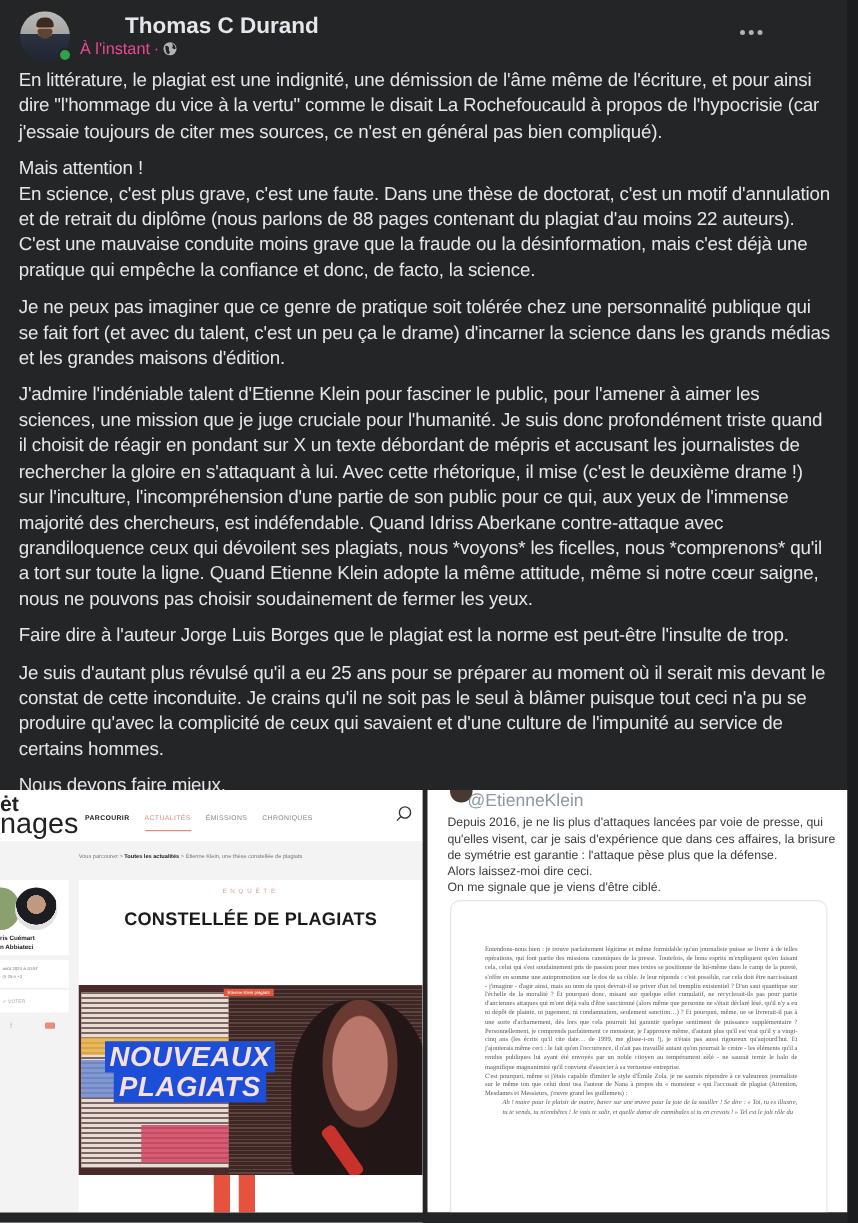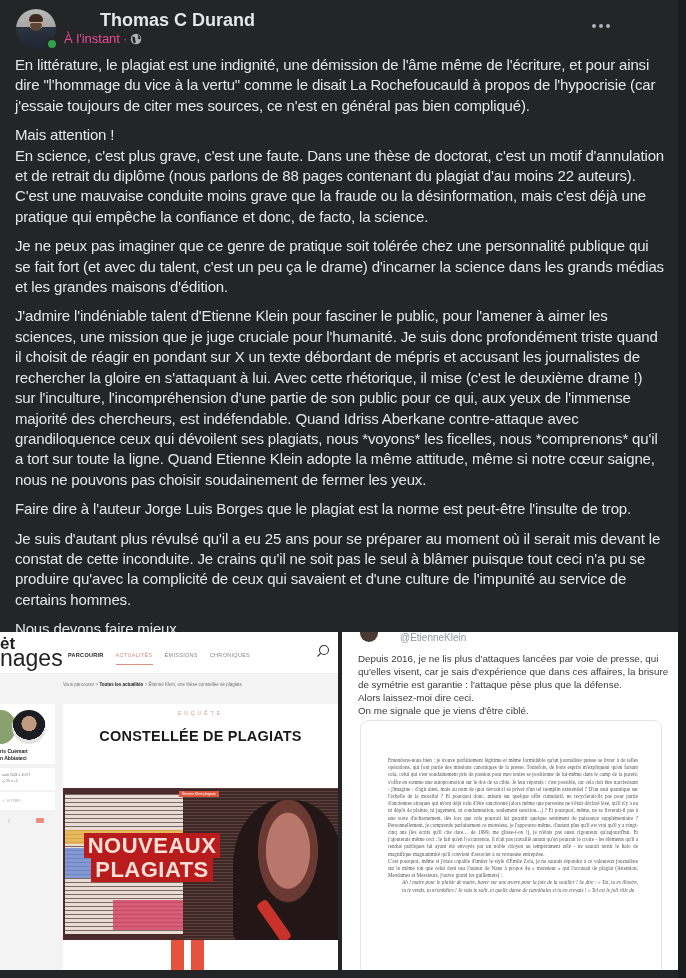--- a/index.html
+++ b/index.html
@@ -65,28 +65,28 @@
   .hl-yellow { position: absolute; left: 2px; top: 42px; width: 118px; height: 14px; background: rgba(232,177,70,0.85); }
   .hl-blue { position: absolute; left: 2px; top: 60px; width: 118px; height: 30px; background: rgba(110,140,210,0.85); }
   .hl-pink { position: absolute; left: 50px; top: 112px; width: 70px; height: 30px; background: rgba(210,70,100,0.85); }
   .hero-stripes { position: absolute; left: 120px; top: 0; width: 155px; height: 152px;
       background: repeating-linear-gradient(180deg, #5d4340 0 1px, #3d2624 1px 3px); }
   .hero-label { position: absolute; left: 116px; top: 3px; font-size: 3.5px; background: #e0553d; color: #fff; padding: 1px 3px; }
   .hero-person { position: absolute; left: 170px; top: 12px; width: 110px; height: 145px; border-radius: 45% 45% 10% 10%;
       background: radial-gradient(ellipse at 50% 35%, #b9766a 0 28%, #6a3a32 29% 38%, #231616 39%); }
   .hero-mic { position: absolute; left: 205px; top: 110px; width: 12px; height: 46px; background: #c8322a; transform: rotate(-35deg); border-radius: 4px; }
   .hero-caption { position: absolute; left: 14px; top: 46px; width: 150px; text-align: center; font-size: 22px; font-weight: bold; color: #f7e0d8; line-height: 24px; letter-spacing: 0.5px; }
-  .hero-caption span { background: #b91c1c; padding: 0 4px; }
+  .hero-caption span { background: #1d4ed8; padding: 0 4px; font-style: italic; }
   .quote-mark { position: absolute; left: 108px; top: 236px; width: 38px; height: 30px; }
   .quote-mark i { position: absolute; top: 0; width: 13px; height: 30px; background: #e5533e; }
 
   
   .tweet-handle-row { position: absolute; left: 0; top: 0; width: 336px; height: 22px; }
   .tweet-avatar { position: absolute; left: 18px; top: -8px; width: 18px; height: 18px; border-radius: 50%; background: #4a3832; }
-  .tweet-handle { position: absolute; left: 58px; top: 0; font-size: 10px; color: #8b98a5; }
+  .tweet-handle { position: absolute; left: 32px; top: 0; font-size: 14px; color: #8b98a5; }
   .tweet-text { position: absolute; left: 16px; top: 20px; width: 310px; font-size: 9.8px; line-height: 13px; color: #3a3a3a; }
   .tweet-text div { white-space: nowrap; }
   .tweet-media { position: absolute; left: 18px; top: 88px; width: 302px; height: 270px; border: 1px solid #e1e8ed; border-radius: 8px; background: #fff; overflow: hidden; }
   .doc-text { position: absolute; left: 27px; top: 36px; width: 250px; font-family: "Liberation Serif", "DejaVu Serif", serif; font-size: 5.2px; line-height: 7.2px; color: #555; text-align: justify; }
   .doc-text .quote { padding-left: 14px; font-style: italic; }
 </style>
 </head>
 <body>
 
 <div class="post-card">

